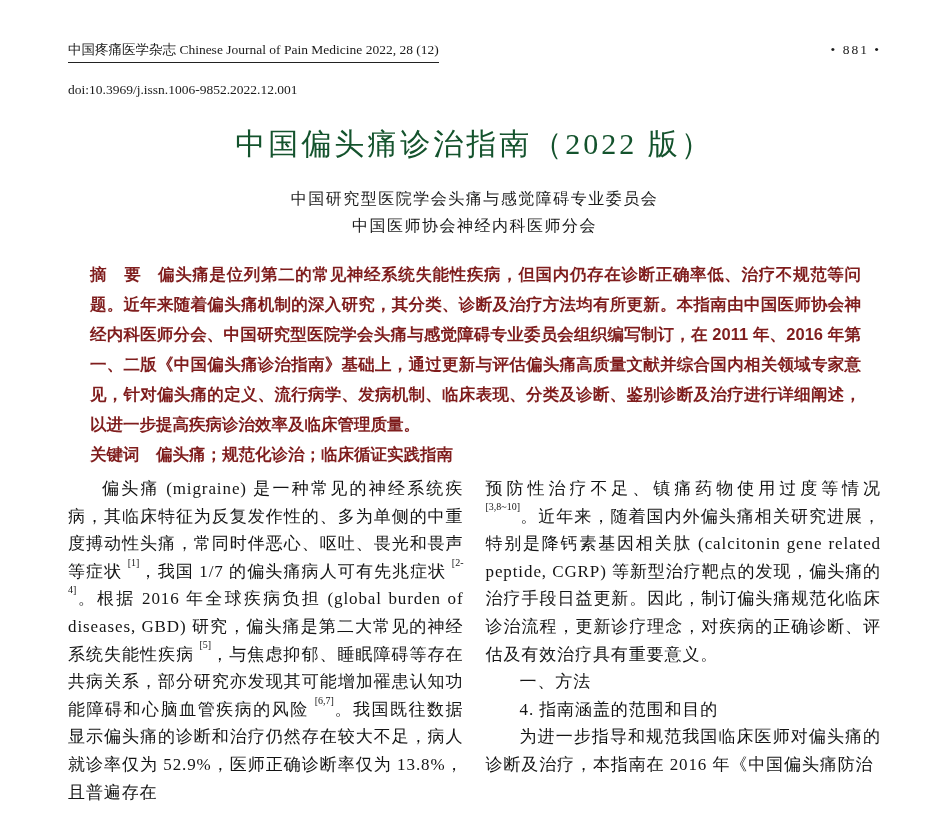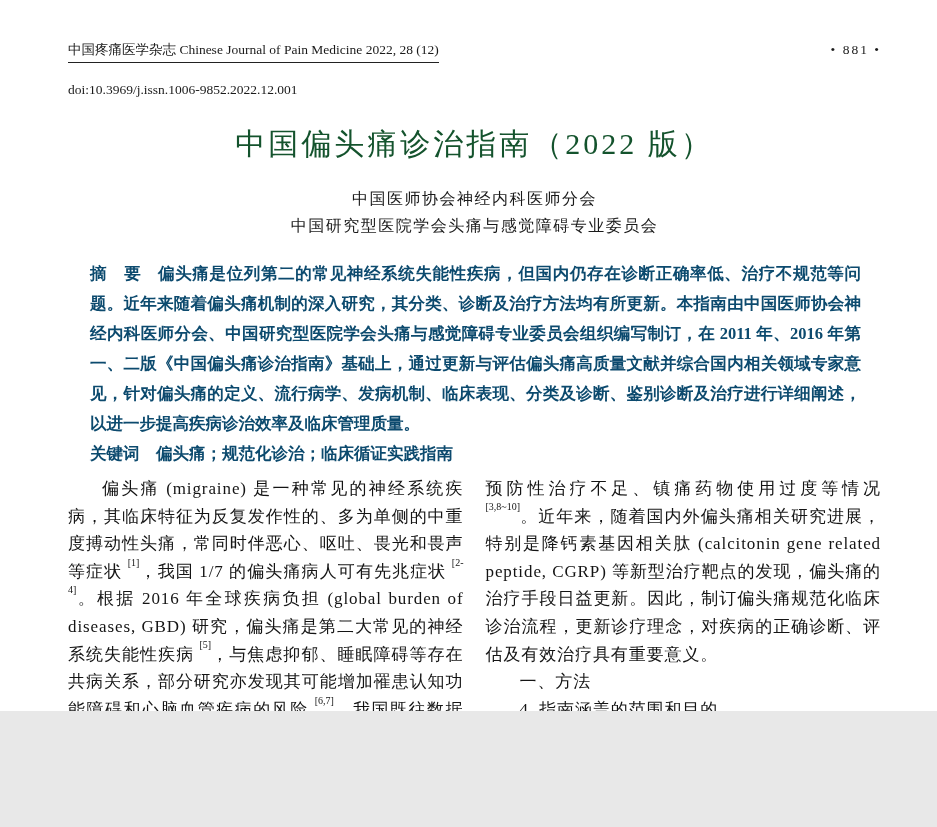--- a/index.html
+++ b/index.html
@@ -1,18 +1,18 @@
 <!DOCTYPE html>
 <html lang="zh"><head>
 <meta charset="utf-8">
 <style>
   html,body{margin:0;padding:0;background:#e8e8e8;}
   .page{
     position:relative;
-    width:937px;height:711px;
+    width:937px;height:827px;
     margin:0;
     background:#ffffff;
     box-sizing:border-box;
     padding:40px 56px 0 68px;
     overflow:hidden;
     color:#1a1a1a;
     font-family:"Liberation Serif","DejaVu Serif",serif;
   }
   
   .pg-header{
@@ -40,25 +40,25 @@
     font-weight:normal;
     font-size:30px;line-height:38px;
     letter-spacing:3px;
     color:#14532d;
   }
   
   .authors{margin-top:22px;text-align:center;font-size:16px;line-height:27px;letter-spacing:1.5px;}
   
   .abstract{
     margin:20px 20px 0 22px;
-    font-family:Liberation Serif, serif;
+    font-family:Liberation Sans, sans-serif;
     font-weight:600;
     font-size:16.5px;
     line-height:30px;
-    color:#0c4a6e;
+    color:#7f1d1d;
     text-align:justify;
     text-justify:inter-ideograph;
   }
   .abstract p{margin:0;}
   .abs-label{margin-right:1em;}
   
   .columns{
     margin-top:6px;
     display:flex;
     gap:22px;
@@ -91,22 +91,22 @@
     <span class="journal">中国疼痛医学杂志 Chinese Journal of Pain Medicine 2022, 28 (12)</span>
     <span class="pageno">• 881 •</span>
   </header>
 
   <div class="doi">doi:10.3969/j.issn.1006-9852.2022.12.001</div>
 
 
   <h1 class="title">中国偏头痛诊治指南（2022 版）</h1>
 
   <div class="authors">
+    <div>中国研究型医院学会头痛与感觉障碍专业委员会</div>
     <div>中国医师协会神经内科医师分会</div>
-    <div>中国研究型医院学会头痛与感觉障碍专业委员会</div>
   </div>
 
   <div class="abstract">
     <p><span class="abs-label">摘　要</span><span>偏头痛是位列第二的常见神经系统失能性疾病，但国内仍存在诊断正确率低、治疗不规范等问题。近年来随着偏头痛机制的深入研究，其分类、诊断及治疗方法均有所更新。本指南由中国医师协会神经内科医师分会、中国研究型医院学会头痛与感觉障碍专业委员会组织编写制订，在 2011 年、2016 年第一、二版《中国偏头痛诊治指南》基础上，通过更新与评估偏头痛高质量文献并综合国内相关领域专家意见，针对偏头痛的定义、流行病学、发病机制、临床表现、分类及诊断、鉴别诊断及治疗进行详细阐述，以进一步提高疾病诊治效率及临床管理质量。</span></p>
     <p><span class="abs-label">关键词</span><span>偏头痛；规范化诊治；临床循证实践指南</span></p>
   </div>
 
   <div class="columns">
     <div class="col" id="col-left">
         <p class="body-para indent">偏头痛 (migraine) 是一种常见的神经系统疾病，其临床特征为反复发作性的、多为单侧的中重度搏动性头痛，常同时伴恶心、呕吐、畏光和畏声等症状 <sup>[1]</sup>，我国 1/7 的偏头痛病人可有先兆症状 <sup>[2-4]</sup>。根据 2016 年全球疾病负担 (global burden of diseases, GBD) 研究，偏头痛是第二大常见的神经系统失能性疾病 <sup>[5]</sup>，与焦虑抑郁、睡眠障碍等存在共病关系，部分研究亦发现其可能增加罹患认知功能障碍和心脑血管疾病的风险 <sup>[6,7]</sup>。我国既往数据显示偏头痛的诊断和治疗仍然存在较大不足，病人就诊率仅为 52.9%，医师正确诊断率仅为 13.8%，且普遍存在</p>

